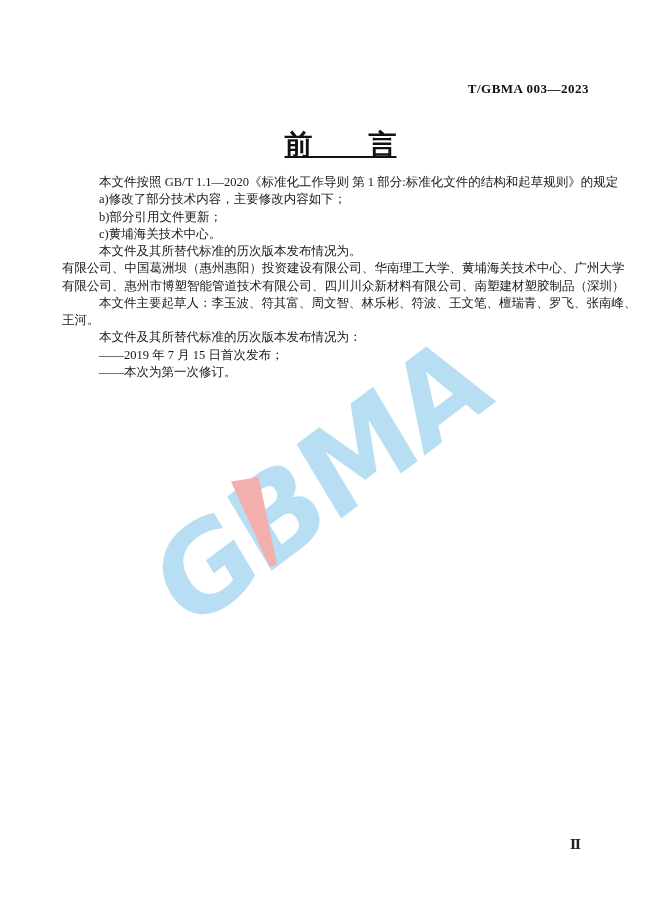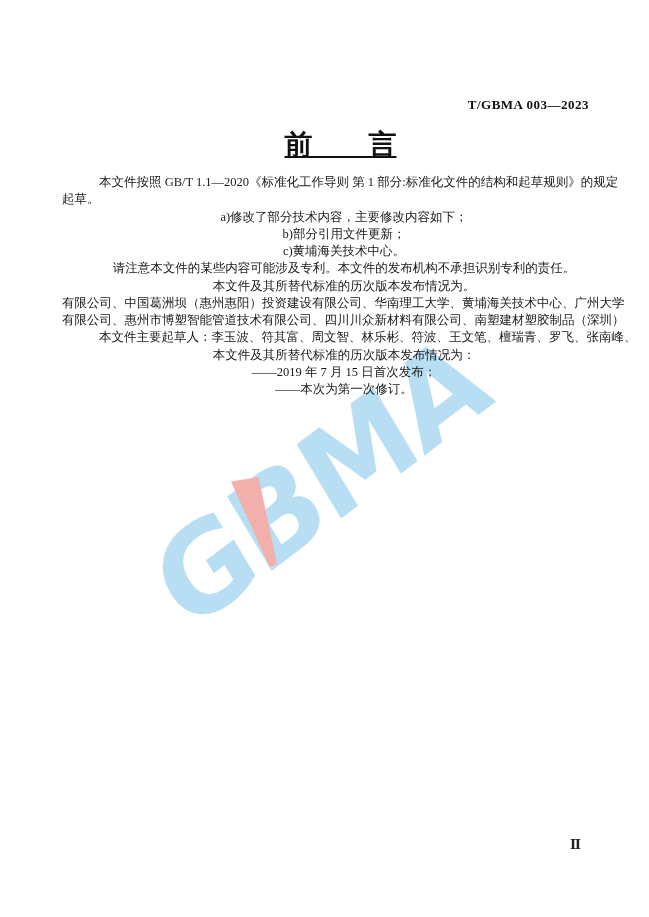--- a/index.html
+++ b/index.html
@@ -50,21 +50,20 @@
   .doc-code {
     position: absolute;
     top: 81px;
     right: 60px;
     z-index: 2;
     font-family: "Liberation Serif", "DejaVu Serif", serif;
     font-size: 13px;
     font-weight: 600;
     letter-spacing: 0.5px;
     color: #111;
-    margin-top: 16px;
   }
   .page-number {
     position: absolute;
     top: 837px;
     right: 68px;
     z-index: 2;
     font-family: "Liberation Serif", "DejaVu Serif", serif;
     font-size: 13px;
     font-weight: 700;
     color: #222;
@@ -95,48 +94,46 @@
     font-size: 12.5px;
     color: #181818;
   }
   .line {
     height: 17.25px;
     line-height: 17.25px;
     white-space: nowrap;
   }
   .line.ind {
     padding-left: 37px;
-    text-align: center;
   }
 </style>
 </head>
 <body>
 
 <div class="page">
 
   <div class="watermark-layer">
     <span class="wm-text">GBMA</span>
   </div>
   <div class="wm-pink"></div>
 
   <div class="doc-code">T/GBMA 003—2023</div>
 
   <h1 class="title">前　　言</h1>
 
   <div class="content">
     <div class="line ind">本文件按照 GB/T 1.1—2020《标准化工作导则 第 1 部分:标准化文件的结构和起草规则》的规定</div>
-    <div class="line">起草。</div>
     <div class="line ind">a)修改了部分技术内容，主要修改内容如下；</div>
     <div class="line ind">b)部分引用文件更新；</div>
     <div class="line ind">c)黄埔海关技术中心。</div>
-    <div class="line ind">请注意本文件的某些内容可能涉及专利。本文件的发布机构不承担识别专利的责任。</div>
     <div class="line ind">本文件及其所替代标准的历次版本发布情况为。</div>
     <div class="line">有限公司、中国葛洲坝（惠州惠阳）投资建设有限公司、华南理工大学、黄埔海关技术中心、广州大学</div>
     <div class="line">有限公司、惠州市博塑智能管道技术有限公司、四川川众新材料有限公司、南塑建材塑胶制品（深圳）</div>
     <div class="line ind">本文件主要起草人：李玉波、符其富、周文智、林乐彬、符波、王文笔、檀瑞青、罗飞、张南峰、</div>
+    <div class="line">王河。</div>
     <div class="line ind">本文件及其所替代标准的历次版本发布情况为：</div>
     <div class="line ind">——2019 年 7 月 15 日首次发布；</div>
     <div class="line ind">——本次为第一次修订。</div>
   </div>
 
   <div class="page-number">Ⅱ</div>
 
 </div>
 
 </body></html>

